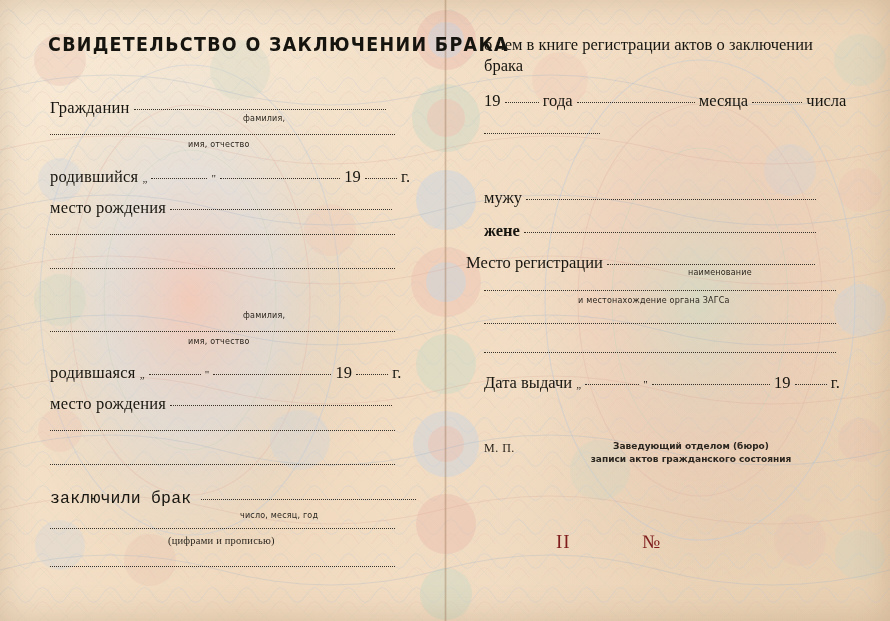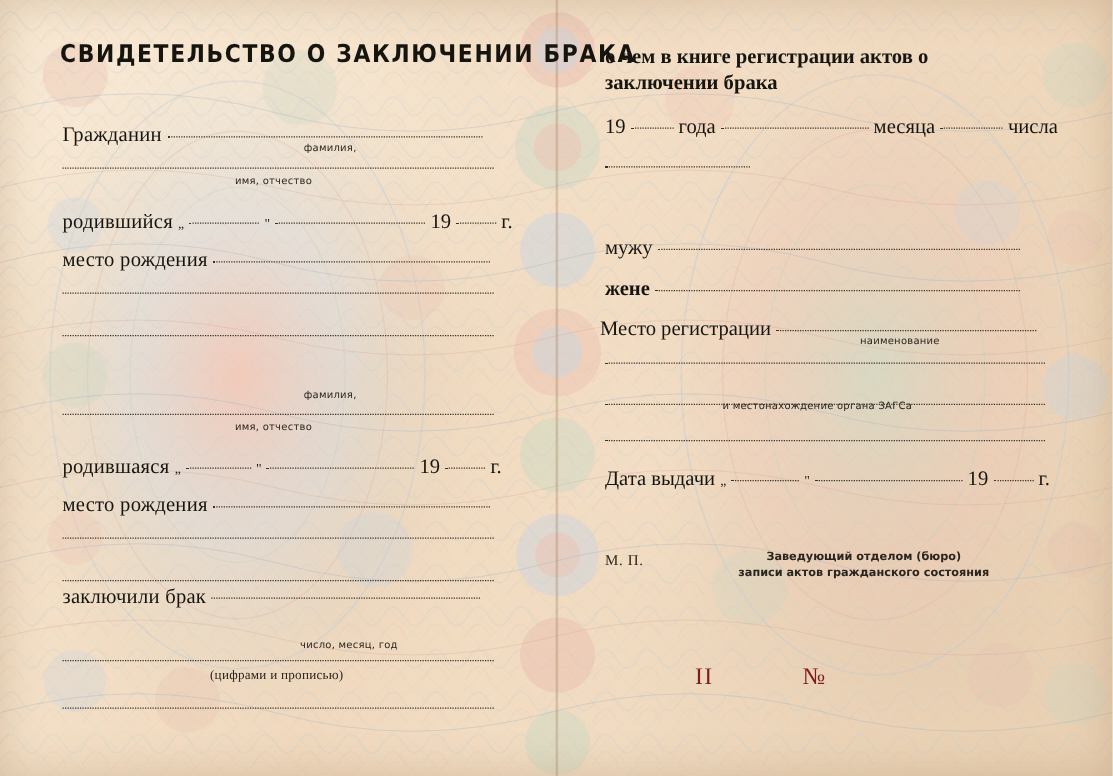--- a/index.html
+++ b/index.html
@@ -134,21 +134,20 @@
     position: absolute;
     font-size: 19px;
     letter-spacing: 1px;
     color: #7f1d1d;
   }
   .rtext {
     position: absolute;
     font-size: 16.5px;
     line-height: 21px;
     color: #17150f;
-    font-weight: bold;
   }
 </style>
 </head>
 <body>
 
 <div id="certificate">
 
   <div class="paper-tone"></div>
 
   <svg class="guilloche" viewBox="0 0 890 621" preserveAspectRatio="none">
@@ -299,21 +298,21 @@
       <span>г.</span>
     </div>
 
     <div class="line" style="top:392px; left:50px;">
       <span class="lbl">место рождения</span>
       <span class="dots" style="width:222px;"></span>
     </div>
     <div class="rule" style="top:430px; left:50px; width:345px;"></div>
     <div class="rule" style="top:464px; left:50px; width:345px;"></div>
 
-    <div class="line" style="top:465px; left:50px;">
+    <div class="line" style="top:486px; left:50px;font-family:Liberation Mono, monospace;">
       <span class="lbl">заключили брак</span>
       <span class="dots" style="width:215px;"></span>
     </div>
     <div class="cap" style="top:511px; left:240px;">число, месяц, год</div>
 
     <div class="rule" style="top:528px; left:50px; width:345px;"></div>
     <div class="cap serif" style="top:535px; left:168px;">(цифрами и прописью)</div>
 
     <div class="rule" style="top:566px; left:50px; width:345px;"></div>
   </div>
@@ -340,28 +339,28 @@
     <div class="line" style="top:186px; left:38px;">
       <span>мужу</span>
       <span class="dots" style="width:290px;"></span>
     </div>
 
     <div class="line" style="top:219px; left:38px;font-weight:bold;">
       <span>жене</span>
       <span class="dots" style="width:292px;"></span>
     </div>
 
-    <div class="line" style="top:251px; left:34px;">
+    <div class="line" style="top:251px; left:20px;">
       <span>Место регистрации</span>
       <span class="dots" style="width:208px;"></span>
     </div>
     <div class="cap" style="top:268px; left:242px;">наименование</div>
 
     <div class="rule" style="top:290px; left:38px; width:352px;"></div>
-    <div class="cap" style="top:296px; left:132px;margin-top:24px;">и местонахождение органа ЗАГСа</div>
+    <div class="cap" style="top:296px; left:132px;">и местонахождение органа ЗАГСа</div>
 
     <div class="rule" style="top:323px; left:38px; width:352px;"></div>
     <div class="rule" style="top:352px; left:38px; width:352px;"></div>
 
     <div class="line" style="top:371px; left:38px;">
       <span>Дата выдачи</span>
       <span class="small-serif" style="position:relative;">„</span>
       <span class="dots" style="width:54px;"></span>
       <span class="small-serif" style="position:relative;">"</span>
       <span class="dots" style="width:118px;"></span>

